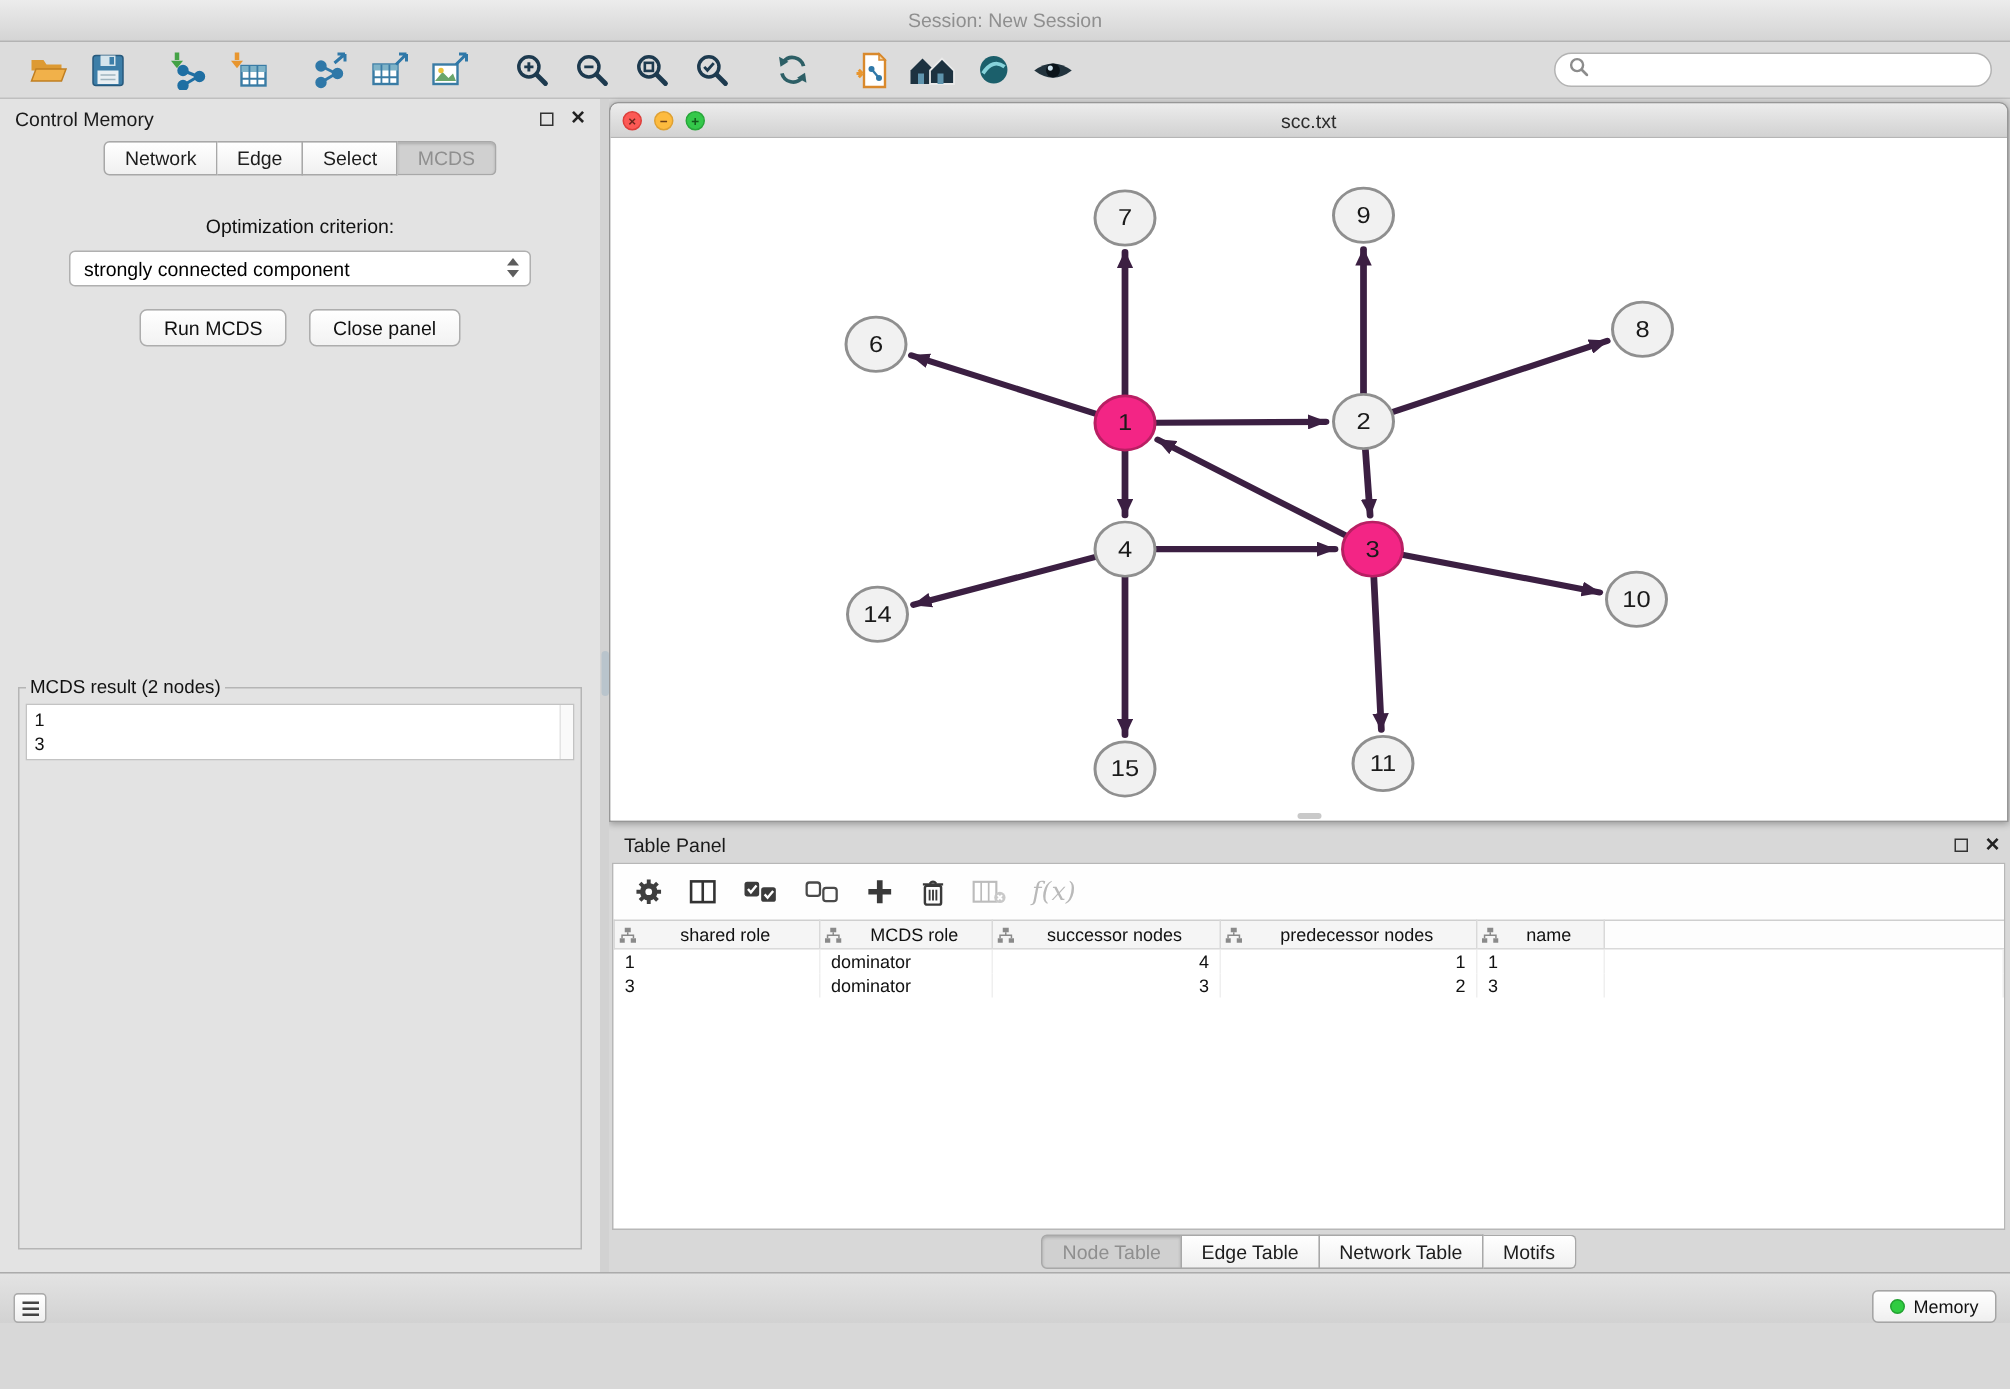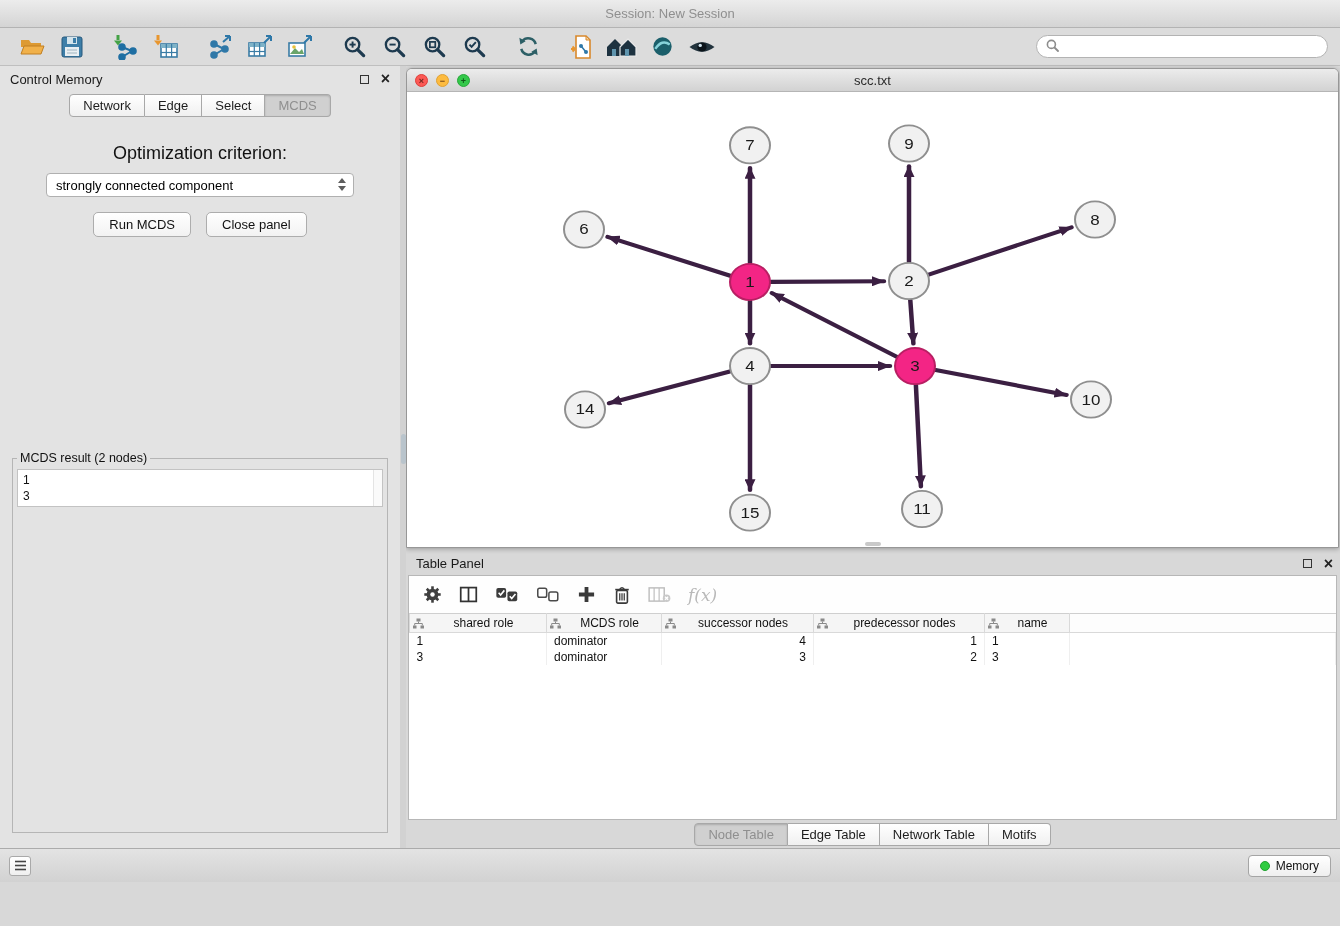--- a/index.html
+++ b/index.html
@@ -36,21 +36,21 @@
   .panel-header .spacer { flex:1; }
   .float-icon { width:9px; height:9px; border:1.5px solid #333; display:inline-block; margin-right:12px; }
   .close-icon { font-size:16px; font-weight:bold; color:#222; line-height:1; }
   .cp-tabs { display:flex; justify-content:center; padding:2px 0 6px; }
   .seg-tab { border:1px solid #a8a8a8; border-left:none; background:linear-gradient(#ffffff,#f0f0f0);
     padding:3px 13px; font-size:13px; color:#1d1d1d; white-space:nowrap; }
   .seg-tab:first-child { border-left:1px solid #a8a8a8; border-radius:4px 0 0 4px; }
   .seg-tab:last-child { border-radius:0 4px 4px 0; }
   .seg-tab.active { background:#d0d0d0; color:#8f8f8f; box-shadow:inset 0 1px 2px rgba(0,0,0,.18); }
   .cp-content { flex:1; display:flex; flex-direction:column; padding:0 12px; min-height:0; }
-  .opt-label { text-align:center; font-size:18px; margin-top:20px; color:#111; }
+  .opt-label { text-align:center; font-size:13px; margin-top:20px; color:#111; }
   .opt-select { margin:9px auto 0; width:308px; height:24px; background:#fff; border:1px solid #b0b0b0;
     border-radius:4px; display:flex; align-items:center; padding:0 9px; font-size:13px; position:relative; }
   .select-arrows { position:absolute; right:7px; top:4px; display:flex; flex-direction:column; align-items:center; }
   .select-arrows .up { width:0; height:0; border-left:4px solid transparent; border-right:4px solid transparent;
     border-bottom:5px solid #5d5d5d; margin-bottom:3px; }
   .select-arrows .down { width:0; height:0; border-left:4px solid transparent; border-right:4px solid transparent;
     border-top:5px solid #5d5d5d; }
   .cp-buttons { display:flex; justify-content:center; gap:15px; margin-top:15px; }
   .mac-btn { background:linear-gradient(#ffffff,#f2f2f2); border:1px solid #adadad; border-radius:5px;
     font-size:13px; padding:4px 15px; color:#111; font-family:"Liberation Sans", sans-serif; }
@@ -106,21 +106,21 @@
   .node-table th .th-inner { display:flex; align-items:center; }
   .node-table th .th-label { flex:1; text-align:center; color:#111; }
   .node-table th.filler { background:#fdfdfd; border-left:none; border-right:none; }
   .node-table td { border-right:1px solid #efefef; padding:1px 7px; height:16px; color:#111;
     overflow:hidden; white-space:nowrap; }
   .node-table td.num { text-align:right; }
   .tp-tabs { height:28px; flex:0 0 28px; display:flex; align-items:center; justify-content:center; }
 
   
   .statusbar { height:34px; flex:0 0 34px; background:linear-gradient(#e3e3e3,#d2d2d2);
-    border-top:1px solid #ababab; display:flex; align-items:center; padding:0 9px; }
+    border-top:1px solid #ababab; display:flex; align-items:flex-end; padding:0 9px; }
   .status-left-btn { width:22px; height:20px; background:linear-gradient(#fff,#efefef);
     border:1px solid #a9a9a9; border-radius:3px; display:flex; align-items:center; justify-content:center; }
   .memory-btn { margin-left:auto; display:flex; align-items:center; gap:6px;
     background:linear-gradient(#fff,#efefef); border:1px solid #a5a5a5; border-radius:4px;
     padding:3px 11px; font-size:12px; color:#111; }
   .green-dot { width:10px; height:10px; border-radius:50%; background:#2fcc41; border:1px solid #22a231; }
 </style>
 </head>
 <body>
 

